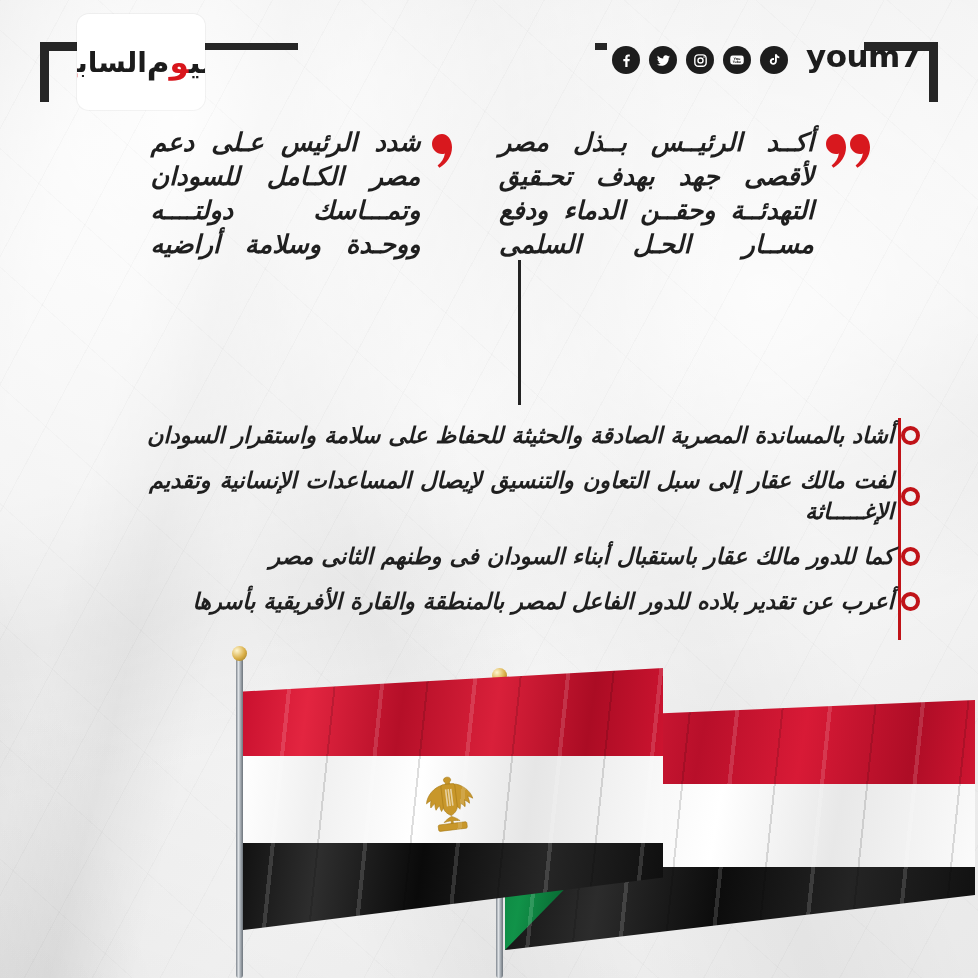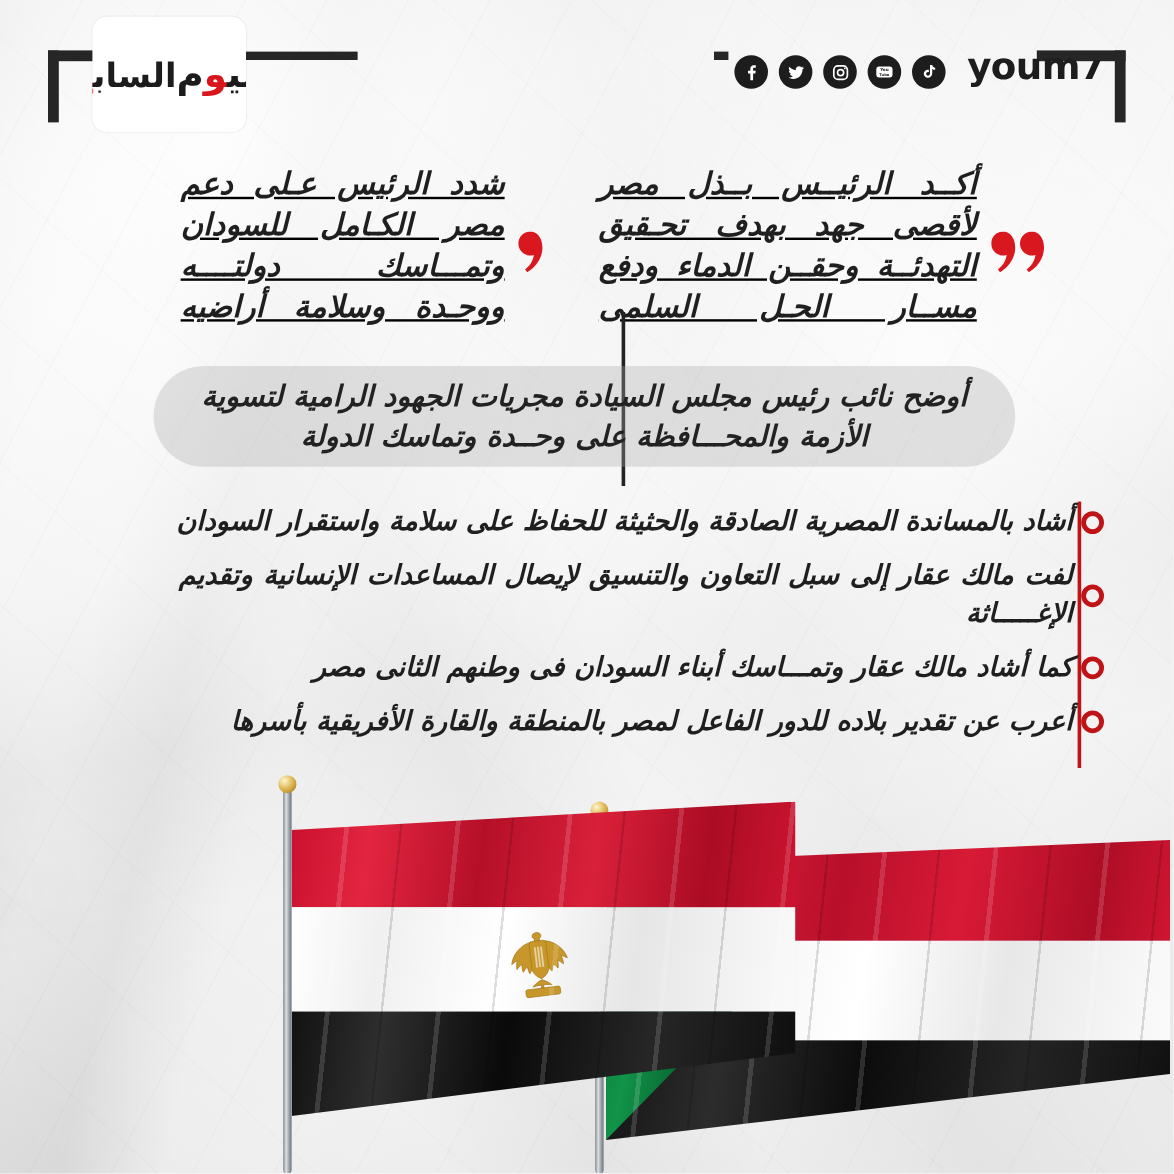--- a/index.html
+++ b/index.html
@@ -66,21 +66,21 @@
   .sicon svg{display:block;}
   #brand-name{
     margin-left:9px;font-size:31px;font-weight:800;color:#1d1d1d;letter-spacing:-.5px;direction:ltr;
   }
 
   
   #quote-row{
     position:absolute;left:110px;top:126px;width:760px;height:160px;
     display:flex;direction:rtl;
   }
-  .quote-block{position:relative;display:flex;align-items:center;text-decoration:underline;}
+  .quote-block{position:relative;display:flex;align-items:flex-start;}
   .qmark{
     color:#d8181e;font-size:0;line-height:0;flex:0 0 auto;margin-top:8px;
   }
   .qmark svg{display:block;}
   .quote-text{
     font-size:25.5px;font-weight:800;color:#1f1f1f;line-height:1.33;
     text-align:justify;text-align-last:justify;direction:rtl;font-style:italic;
   }
   #quote-right{width:400px;padding-left:10px;}
   #quote-right .quote-text{width:315px;margin-right:12px;}
@@ -250,37 +250,34 @@
     <div class="quote-block" id="quote-left">
       <span class="qmark">
         <svg width="22" height="34" viewBox="0 0 22 34" fill="#d8181e">
           <path d="M11 0C5.5 0 1 4.5 1 10s4.5 10 10 10c1 0 2-.2 2.9-.55-.7 5.05-3.5 9.05-7.3 12.05l1.8 2.3C15.6 29.4 21 22.3 21 13.2 21 5.6 16.6 0 11 0z"></path>
         </svg>
       </span>
       <span class="quote-text">شدد الرئيس عـلى دعم مصر الكـامل للسودان وتمـــاسك دولتــــه ووحـدة وسلامة أراضيه</span>
     </div>
   </div>
 
-  <div id="grey-box">
-    <span id="grey-text">أوضح نائب رئيس مجلس السيادة مجريات الجهود الرامية لتسوية الأزمة والمحـــافظة على وحــدة وتماسك الدولة</span>
-  </div>
 
   <div id="timeline"></div>
   <div id="bullets">
     <div class="bullet-row" id="row-1">
       <span class="bullet-dot"></span>
       <span class="bullet-text one-line">أشاد بالمساندة المصرية الصادقة والحثيثة للحفاظ على سلامة واستقرار السودان</span>
     </div>
     <div class="bullet-row" id="row-0">
       <span class="bullet-dot"></span>
       <span class="bullet-text two-line">لفت مالك عقار إلى سبل التعاون والتنسيق لإيصال المساعدات الإنسانية وتقديم الإغـــــاثة</span>
     </div>
     <div class="bullet-row" id="row-2">
       <span class="bullet-dot"></span>
-      <span class="bullet-text one-line">كما أشاد مالك عقار وتمـــاسك أبناء السودان فى وطنهم الثانى مصر</span>
+      <span class="bullet-text one-line">كما للدور مالك عقار باستقبال أبناء السودان فى وطنهم الثانى مصر</span>
     </div>
     <div class="bullet-row" id="row-3">
       <span class="bullet-dot"></span>
       <span class="bullet-text one-line">أعرب عن تقدير بلاده للدور الفاعل لمصر بالمنطقة والقارة الأفريقية بأسرها</span>
     </div>
   </div>
 
   <div id="flags">
 
     <div class="pole" id="pole-sd"></div>

